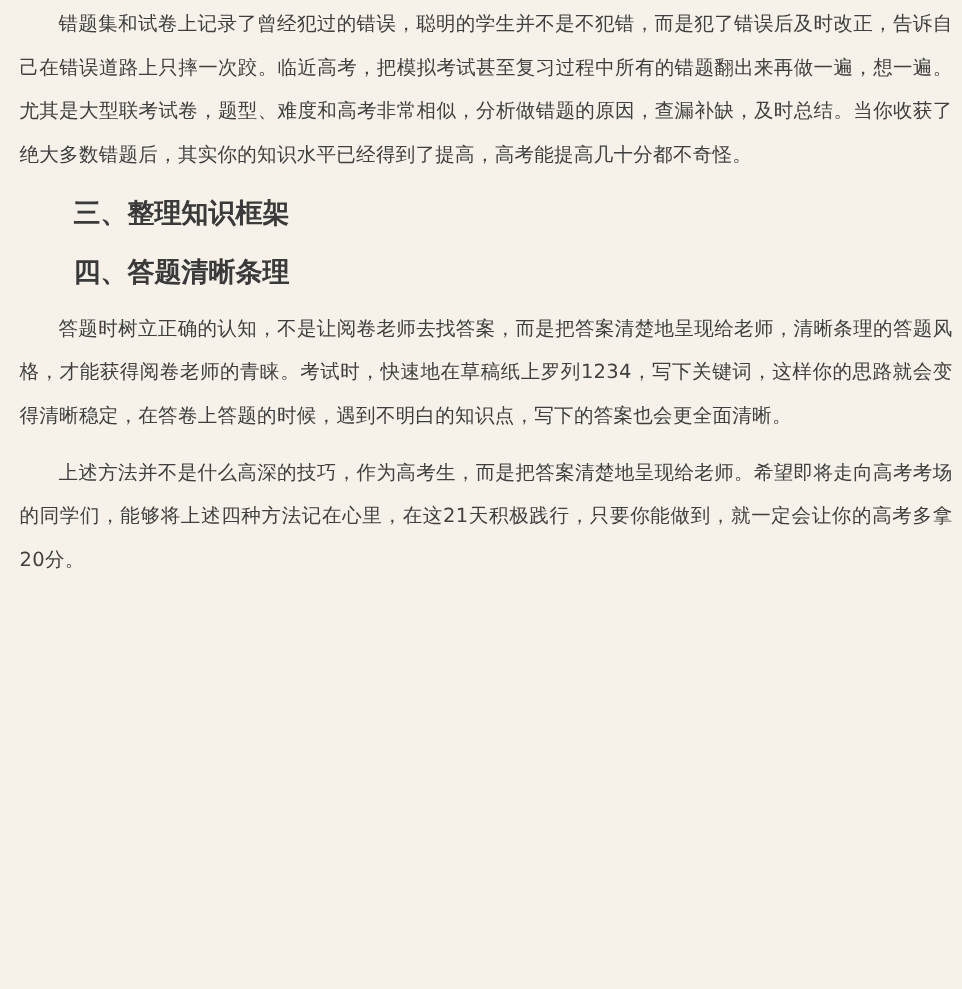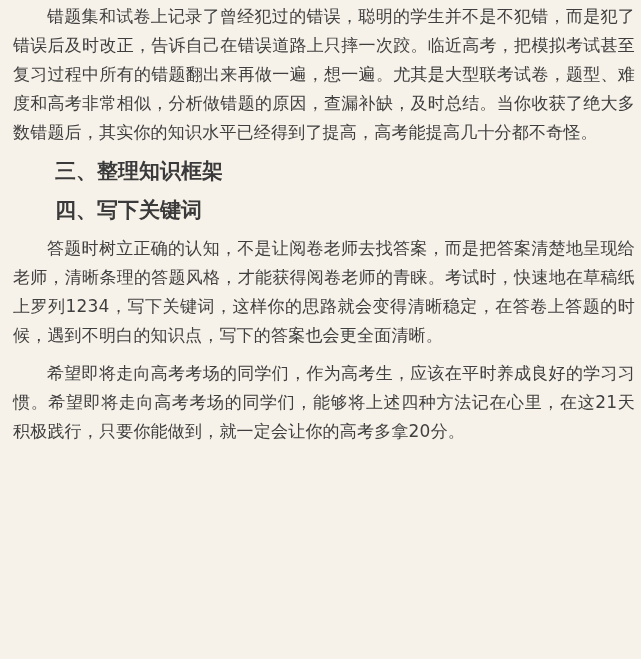--- a/index.html
+++ b/index.html
@@ -13,46 +13,46 @@
       overflow: hidden;
       font-family: "DejaVu Sans", "Liberation Sans", sans-serif;
       color: #3f3f3f;
     }
     .article {
       padding: 0 6px 0 13px;
       box-sizing: border-box;
       width: 641px;
     }
     .para {
-      font-size: 17px;
+      font-size: 13px;
       line-height: 29px;
       text-indent: 2em;
       margin: 0;
       letter-spacing: 0.2px;
       text-align: justify;
     }
     .p1 { padding-top: 2px; }
     .heading {
-      font-size: 21px;
+      font-size: 18px;
       line-height: 29px;
       font-weight: bold;
       margin: 0;
       padding-left: 2em;
       color: #3a3a3a;
     }
     .h3 { margin-top: 10px; margin-bottom: 10px; }
     .p2 { }
     .h4 { margin-top: 10px; margin-bottom: 9px; }
     .p4 { margin-top: 9px; }
   </style>
 </head>
 <body>
 
 <div class="article">
   <p class="para p1">错题集和试卷上记录了曾经犯过的错误，聪明的学生并不是不犯错，而是犯了错误后及时改正，告诉自己在错误道路上只摔一次跤。临近高考，把模拟考试甚至复习过程中所有的错题翻出来再做一遍，想一遍。尤其是大型联考试卷，题型、难度和高考非常相似，分析做错题的原因，查漏补缺，及时总结。当你收获了绝大多数错题后，其实你的知识水平已经得到了提高，高考能提高几十分都不奇怪。</p>
 
   <h3 class="heading h3">三、整理知识框架</h3>
 
-  <h3 class="heading h4">四、写下关键词</h3>
+  <h3 class="heading h4">四、答题清晰条理</h3>
   <p class="para p3">答题时树立正确的认知，不是让阅卷老师去找答案，而是把答案清楚地呈现给老师，清晰条理的答题风格，才能获得阅卷老师的青睐。考试时，快速地在草稿纸上罗列1234，写下关键词，这样你的思路就会变得清晰稳定，在答卷上答题的时候，遇到不明白的知识点，写下的答案也会更全面清晰。</p>
 
-  <p class="para p4">希望即将走向高考考场的同学们，作为高考生，应该在平时养成良好的学习习惯。希望即将走向高考考场的同学们，能够将上述四种方法记在心里，在这21天积极践行，只要你能做到，就一定会让你的高考多拿20分。</p>
+  <p class="para p4">上述方法并不是什么高深的技巧，作为高考生，而是把答案清楚地呈现给老师。希望即将走向高考考场的同学们，能够将上述四种方法记在心里，在这21天积极践行，只要你能做到，就一定会让你的高考多拿20分。</p>
 </div>
 
 </body></html>

